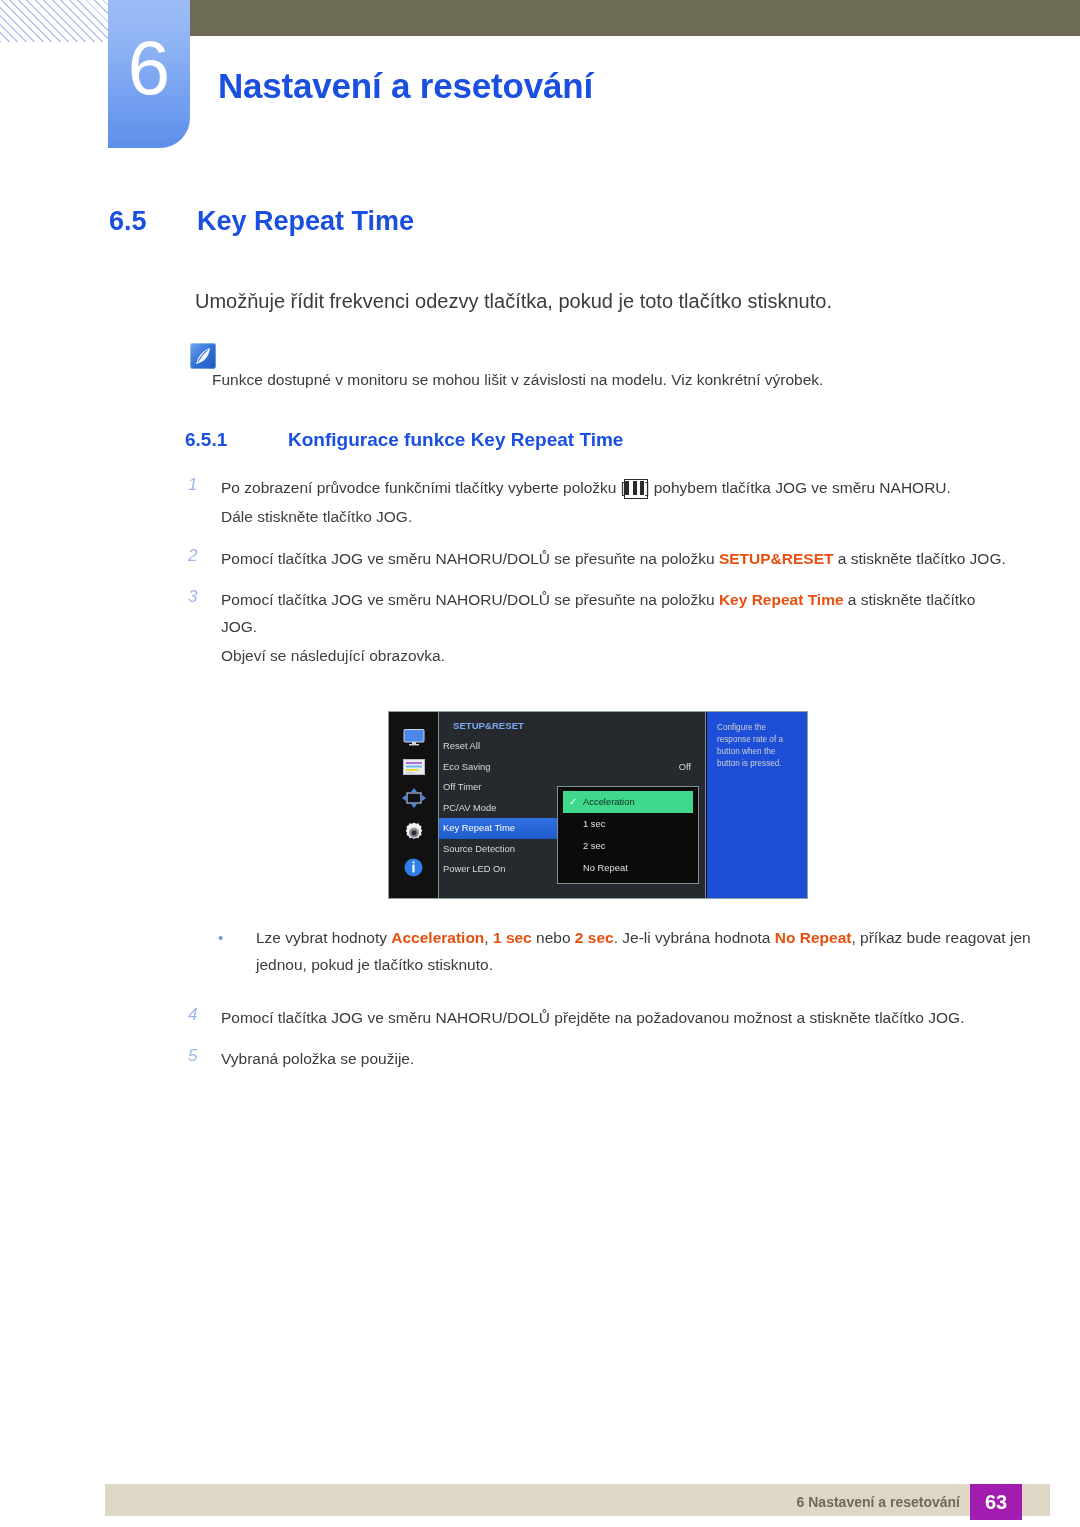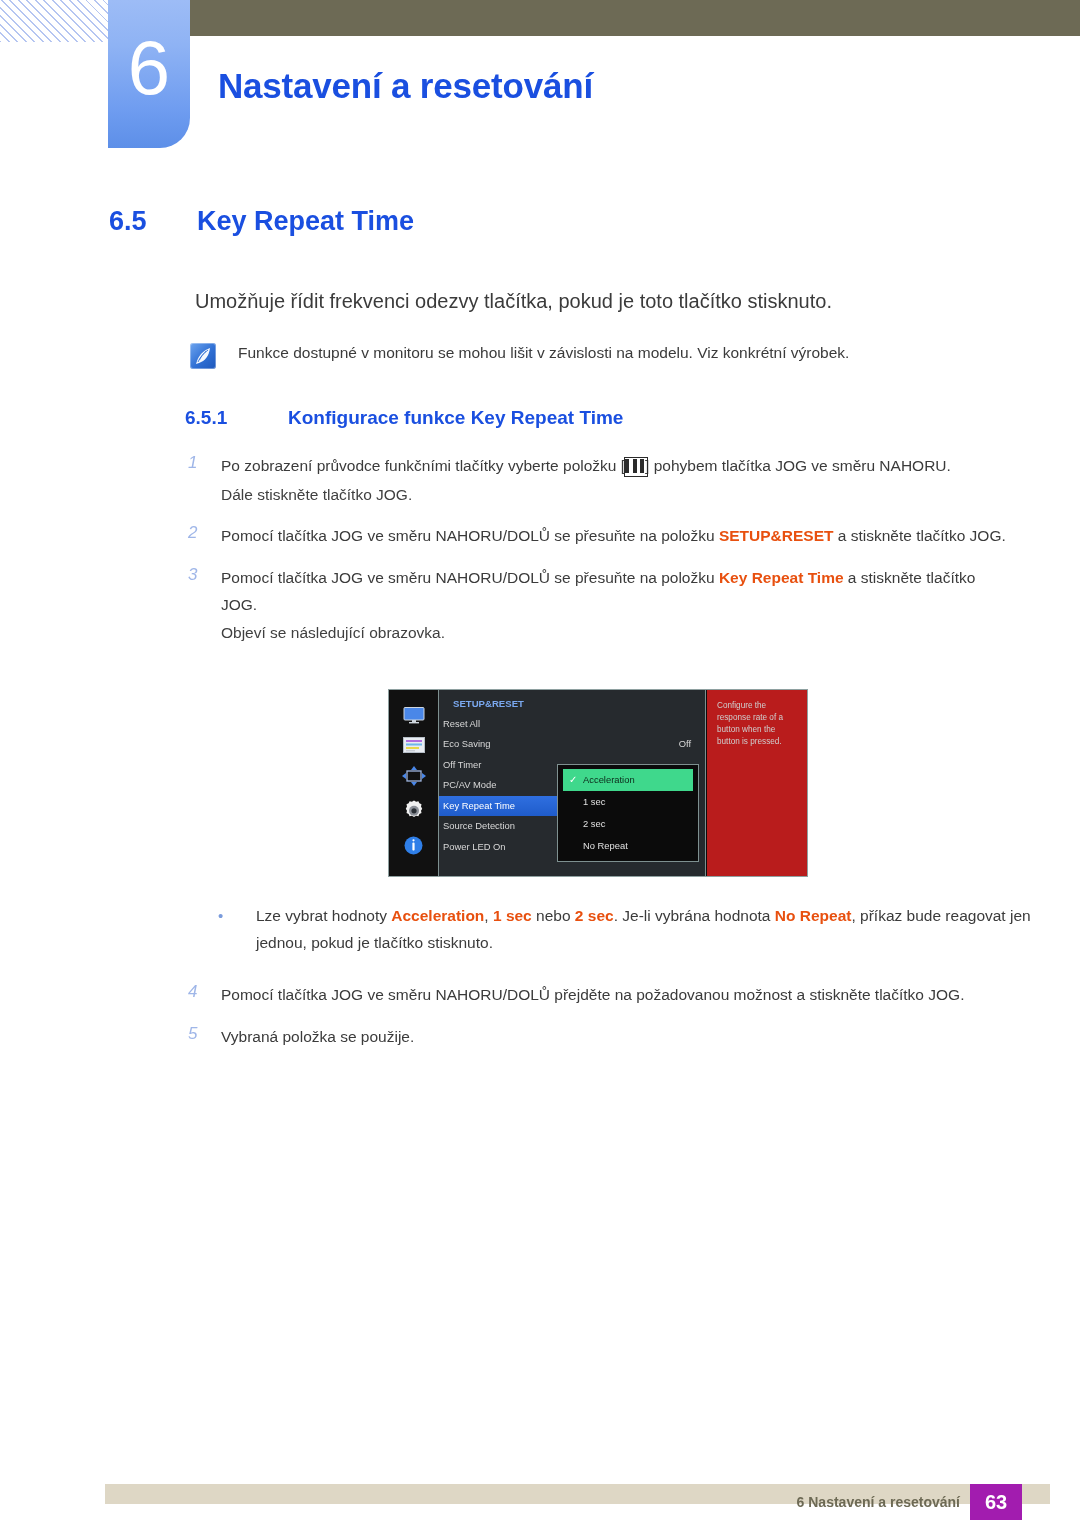--- a/index.html
+++ b/index.html
@@ -92,20 +92,21 @@
     font-size: 20px;
     color: #3b3b3b;
     line-height: 1.45;
   }
 
   .note-row {
     display: flex;
     align-items: flex-start;
     margin-left: 190px;
     margin-top: 26px;
+    flex-direction: column;
   }
   .note-icon {
     width: 26px;
     height: 26px;
     border-radius: 3px;
     background: linear-gradient(135deg, #6ea5ef 0%, #2f6fd4 55%, #1e58bb 100%);
     position: relative;
     flex: 0 0 auto;
     margin-top: 1px;
     box-shadow: inset 0 0 0 1px rgba(255,255,255,0.35);
@@ -234,21 +235,21 @@
     border-left: 1px solid #7e9090;
     border-right: 1px solid #7e9090;
     box-sizing: border-box;
     padding: 8px 0 0 0;
   }
   .osd-desc {
     position: absolute;
     left: 318px; top: 0;
     right: 0;
     height: 100%;
-    background: #b91c1c;
+    background: #1d4ed8;
     padding: 10px 20px 0 10px;
     box-sizing: border-box;
     color: #cfcfcf;
     font-size: 8.2px;
     line-height: 1.45;
   }
   .osd-title {
     color: #7aa8ef;
     font-size: 9.6px;
     font-weight: bold;
@@ -306,21 +307,21 @@
     font-size: 10px;
     color: #ffffff;
   }
 
   
   .footer {
     position: absolute;
     left: 105px;
     top: 1484px;
     width: 945px;
-    height: 20px;
+    height: 32px;
     background: #ded7c5;
   }
   .footer-text {
     position: absolute;
     right: 90px;
     top: 10px;
     font-size: 14px;
     color: #6d6a55;
     font-weight: bold;
   }

